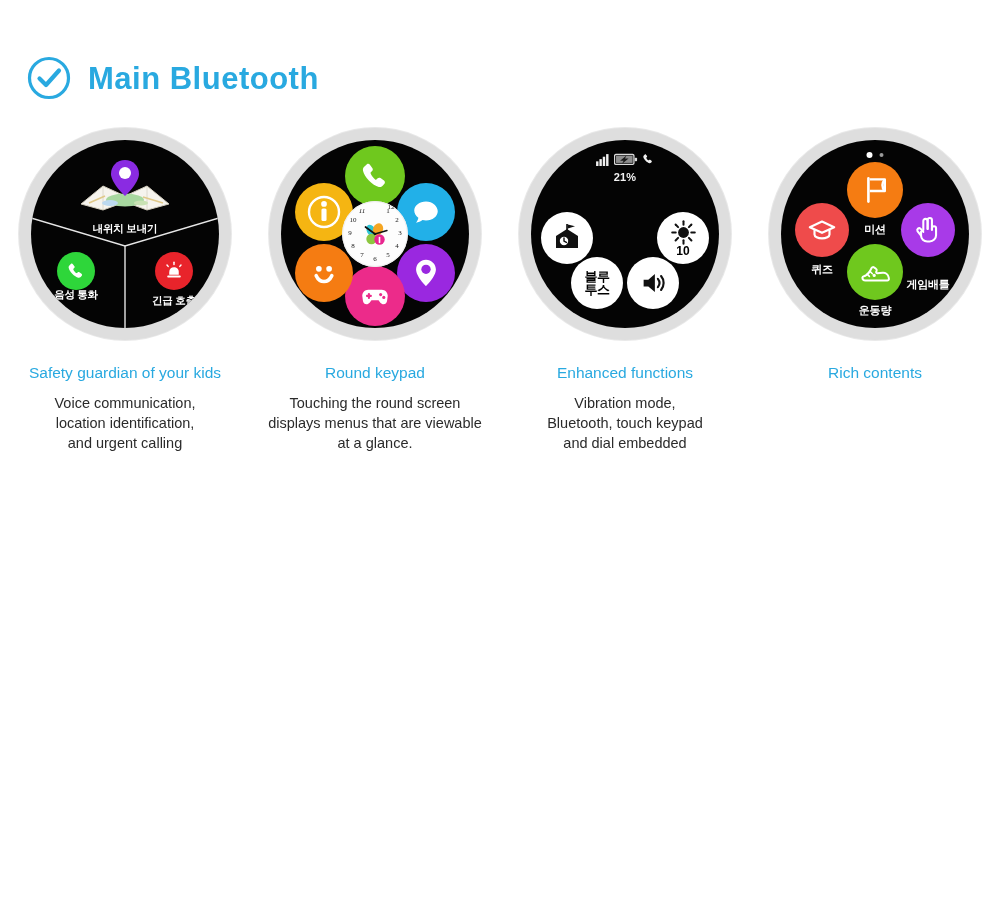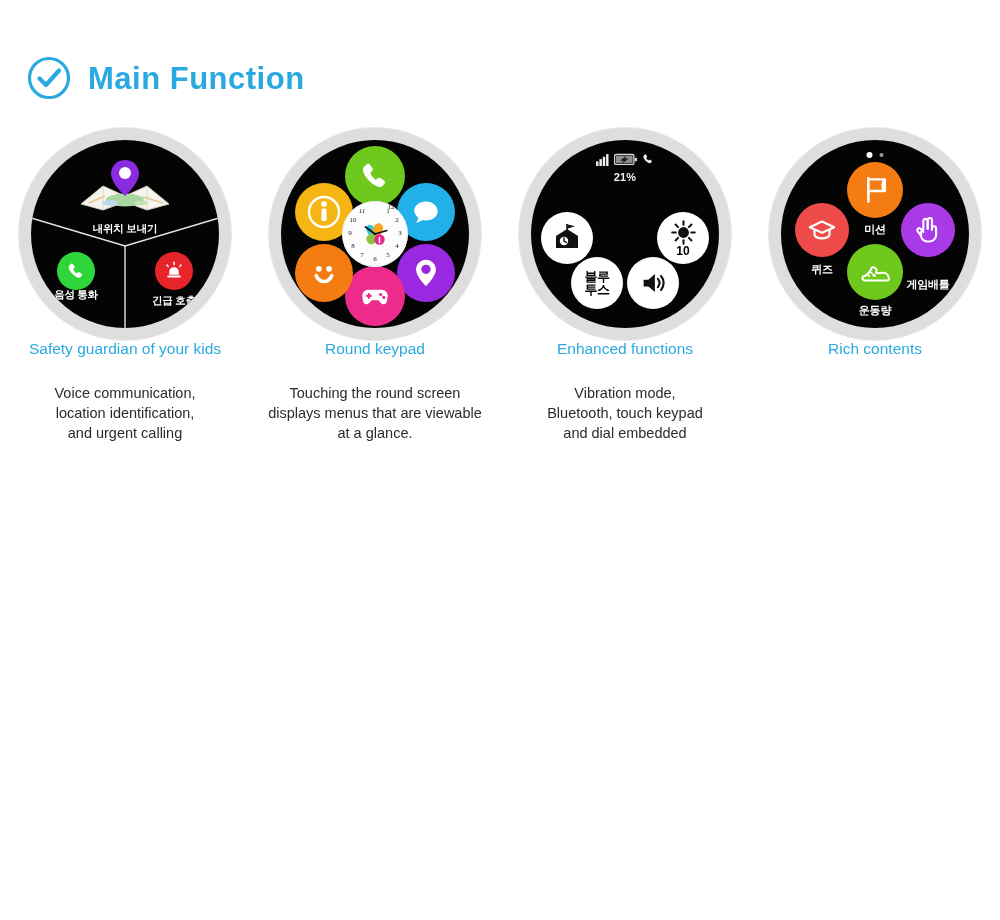--- a/index.html
+++ b/index.html
@@ -97,48 +97,49 @@
   }
   .bright-num { color:#000; font-size: 12px; font-weight: 700; margin-top: -2px; }
 
   
   .dots { position: absolute; left: 50%; top: 12px; transform: translateX(-50%); display: flex; align-items: center; gap: 7px; }
   .dot-lg { width: 6px; height: 6px; border-radius: 50%; background: #fff; }
   .dot-sm { width: 4px; height: 4px; border-radius: 50%; background: #9a9a9a; }
 
   
   .caption-head {
+    margin-top: 24px;
     color: #29a9e0;
     font-size: 15.5px;
     text-align: left;
     line-height: 1.2;
     white-space: nowrap;
   }
   .caption-body {
-    margin-top: 24px;
+    margin-top: 10px;
     color: #2b2b2b;
     font-size: 14.5px;
     line-height: 1.38;
     text-align: center;
     width: 244px;
   }
 </style>
 </head>
 <body>
 
 <div class="page">
 
   <div class="header">
     <span class="check-badge">
       <svg viewBox="0 0 46 46" width="46" height="46">
         <circle cx="23" cy="23" r="19.5" fill="none" stroke="#29a9e0" stroke-width="3.2"></circle>
         <path d="M13.5 23.5 L20 30 L33 15.5" fill="none" stroke="#29a9e0" stroke-width="4.2" stroke-linecap="round" stroke-linejoin="round"></path>
       </svg>
     </span>
-    <span class="page-title">Main Function</span>
+    <span class="page-title">Main Bluetooth</span>
   </div>
 
   <div class="cards">
 
     <div class="card">
       <div class="watch">
         <div class="face">
 
           <svg class="seg-lines" viewBox="0 0 188 188">
             <path d="M0 78 L94 106 L188 78" fill="none" stroke="#e6e6e6" stroke-width="1.4"></path>

